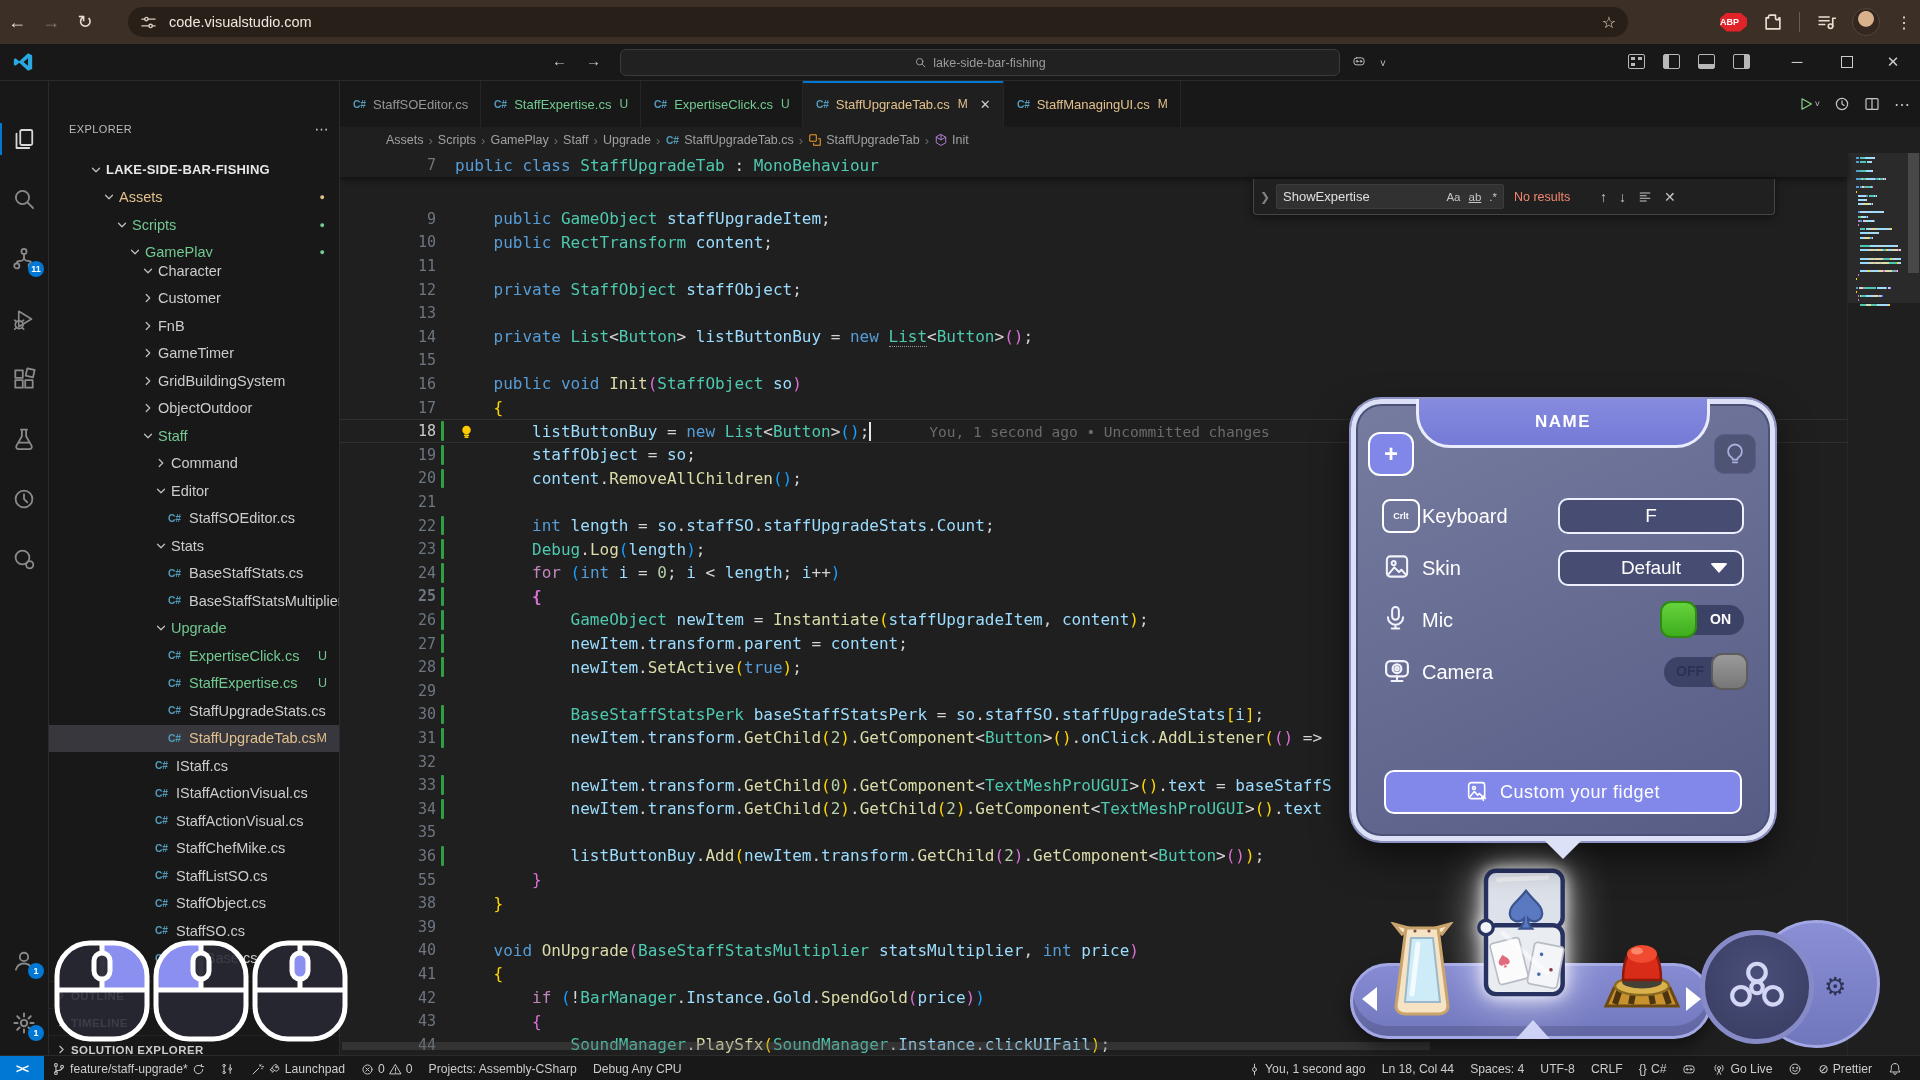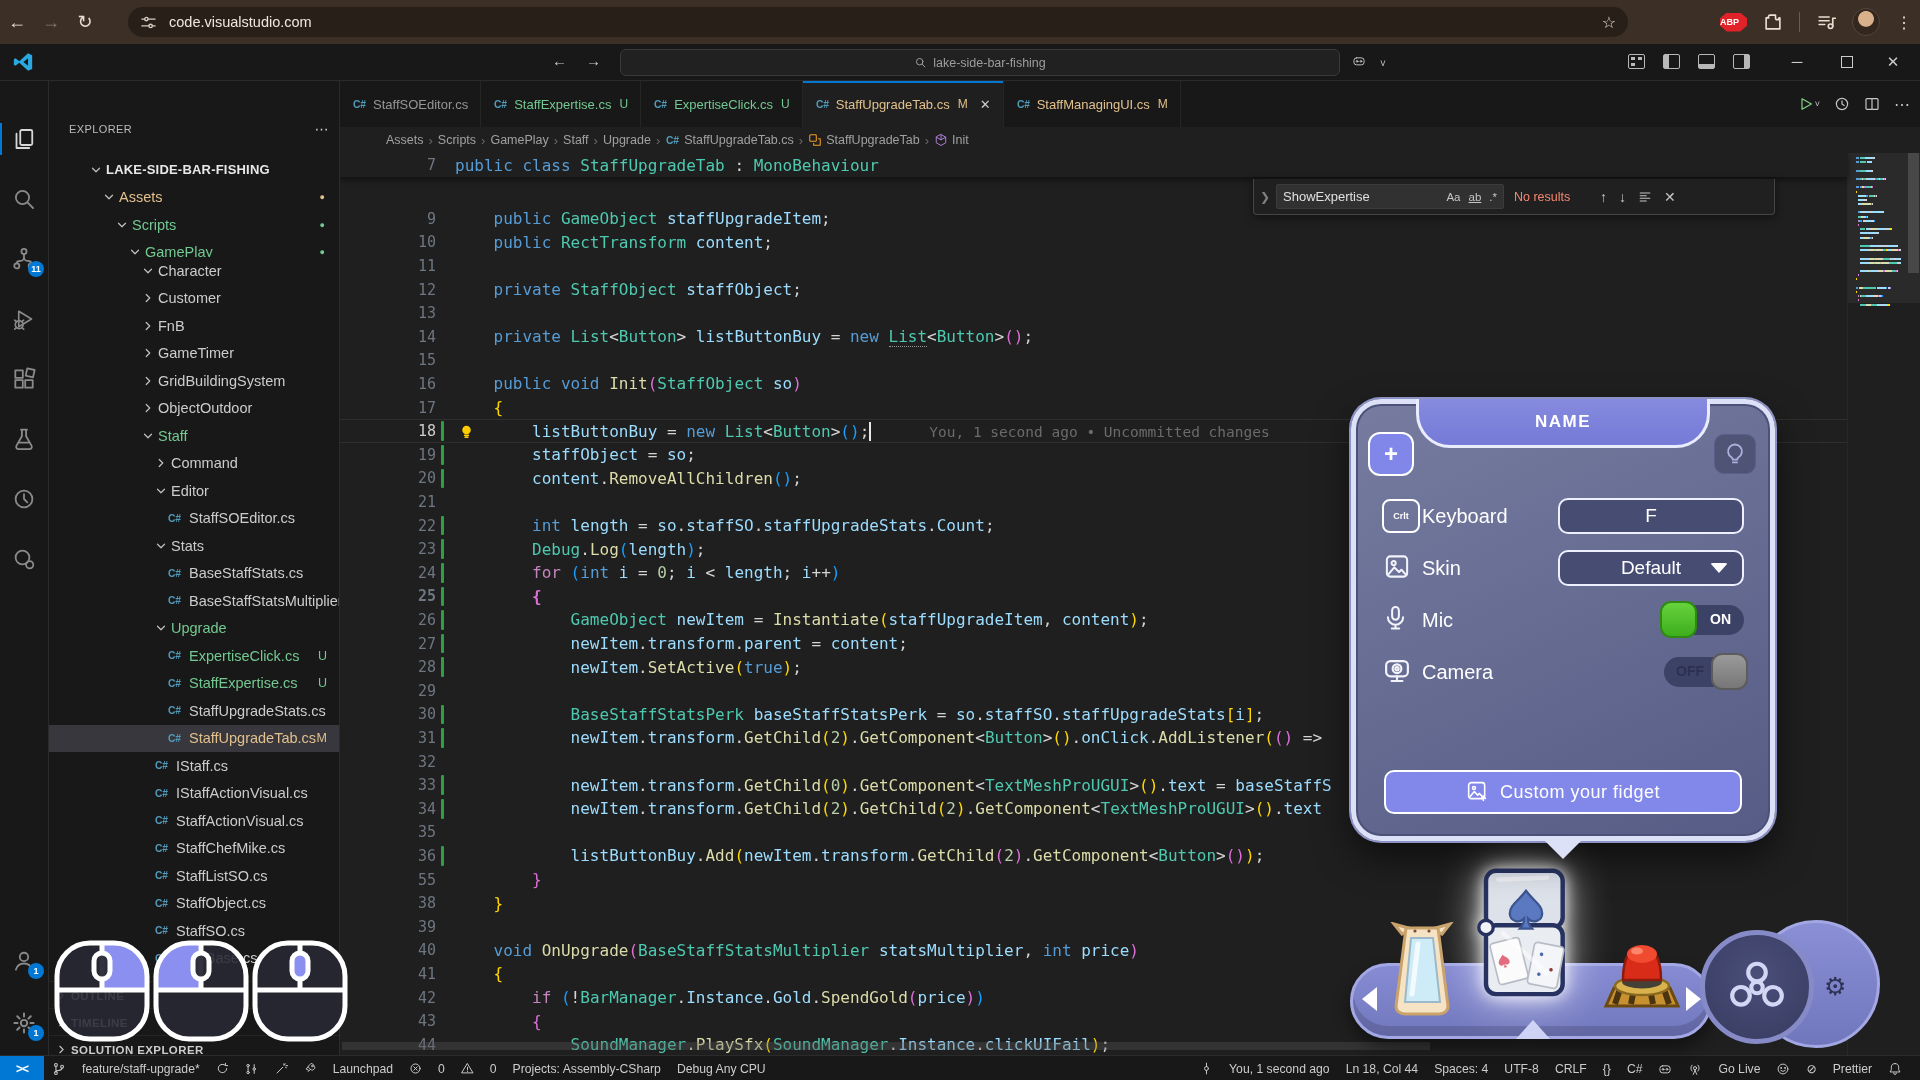--- a/index.html
+++ b/index.html
@@ -99,21 +99,21 @@
   .mmrow{height:2px;margin-bottom:2.2px;display:flex}
   .mmrow i{height:2px;display:inline-block}
   .mmslider{position:absolute;top:0;left:0;right:0;height:150px;background:rgba(255,255,255,.05)}
   .vthumb{position:absolute;top:0;right:1px;width:11px;height:120px;background:rgba(120,120,120,.38);z-index:9}
   .hthumb{position:absolute;bottom:5px;left:2px;width:1088px;height:8px;background:rgba(90,90,90,.35);z-index:4}
   
   .statusbar{height:26px;background:#181818;border-top:1px solid #2b2b2b;display:flex;align-items:center;
     color:#cccccc;font-size:12.2px;position:relative;z-index:40}
   .remote{width:44px;height:26px;background:#0078d4;color:#fff;display:flex;align-items:center;justify-content:center;
     font-weight:bold;font-size:12px;letter-spacing:-1px;flex:none;cursor:pointer}
-  .sitem{display:flex;align-items:flex-start;gap:16px;margin:0 8px;cursor:pointer;white-space:nowrap}
+  .sitem{display:flex;align-items:flex-end;gap:4px;margin:0 8px;cursor:pointer;white-space:nowrap}
   .sleft{display:flex;align-items:center}
   .sright{margin-left:auto;display:flex;align-items:center;padding-right:10px}
   
   .mouseov{position:absolute;z-index:60}
   .fidget{position:absolute;left:1351px;top:399px;width:424px;height:442px;z-index:70;
     background:linear-gradient(155deg,#767b9f,#575c86);border:5px solid #dde1f8;border-radius:30px;
     box-shadow:0 0 0 2px #8d92c6,0 16px 36px rgba(0,0,0,.55),inset 0 0 0 2px #4c5177;box-sizing:border-box}
   .fid-tail{position:absolute;left:50%;bottom:-23px;margin-left:-20px;width:0;height:0;
     border-left:20px solid transparent;border-right:20px solid transparent;border-top:20px solid #dde1f8}
   .fid-name{position:absolute;left:60px;right:60px;top:-5px;height:46px;background:linear-gradient(#868bdf,#747ad6);

